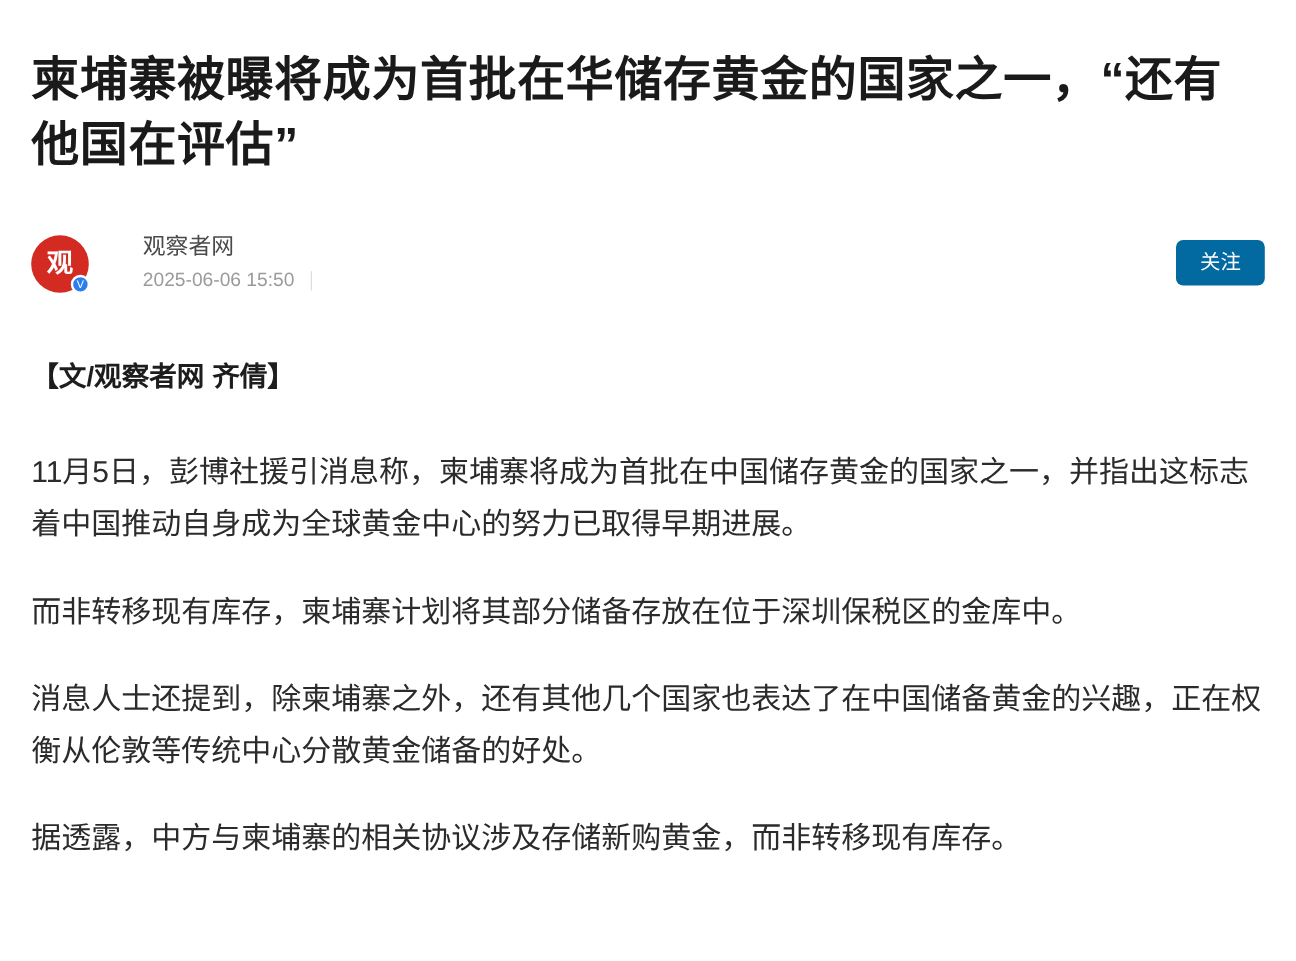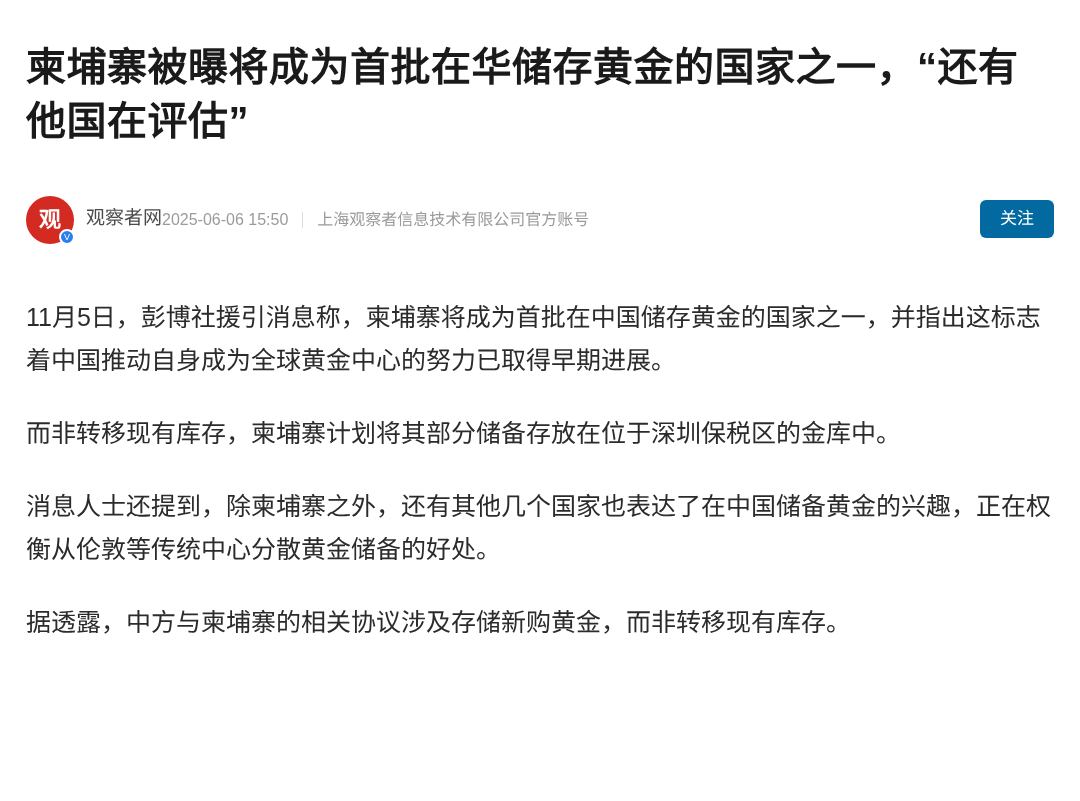--- a/index.html
+++ b/index.html
@@ -77,21 +77,23 @@
     box-sizing: border-box;
     display: flex;
     align-items: center;
     justify-content: center;
     color: #fff;
     font-size: 9px;
     line-height: 1;
   }
   .byline-text {
     display: flex;
+    flex-direction: column;
     justify-content: space-between;
+    margin-left: 33px;
   }
   .source-name {
     font-size: 19px;
     color: #4a4a4a;
     line-height: 1.3;
     margin-bottom: 4px;
   }
   .meta-line {
     display: flex;
     align-items: center;
@@ -153,26 +155,26 @@
   <div class="byline">
     <div class="avatar-wrap">
       <div class="avatar">观</div>
       <div class="avatar-badge">V</div>
     </div>
     <div class="byline-text">
       <div class="source-name">观察者网</div>
       <div class="meta-line">
         <span class="meta-time">2025-06-06 15:50</span>
         <span class="meta-sep"></span>
-        <span class="meta-desc">上海观察者信息技术有限公司官方账号</span>
       </div>
     </div>
     <button class="follow-btn">关注</button>
   </div>
 
   <div class="article-body">
+    <p class="lead">【文/观察者网 齐倩】</p>
     <p class="para">11月5日，彭博社援引消息称，柬埔寨将成为首批在中国储存黄金的国家之一，并指出这标志着中国推动自身成为全球黄金中心的努力已取得早期进展。</p>
     <p class="para">而非转移现有库存，柬埔寨计划将其部分储备存放在位于深圳保税区的金库中。</p>
     <p class="para">消息人士还提到，除柬埔寨之外，还有其他几个国家也表达了在中国储备黄金的兴趣，正在权衡从伦敦等传统中心分散黄金储备的好处。</p>
     <p class="para">据透露，中方与柬埔寨的相关协议涉及存储新购黄金，而非转移现有库存。</p>
   </div>
 
 </div>
 
 </body></html>

